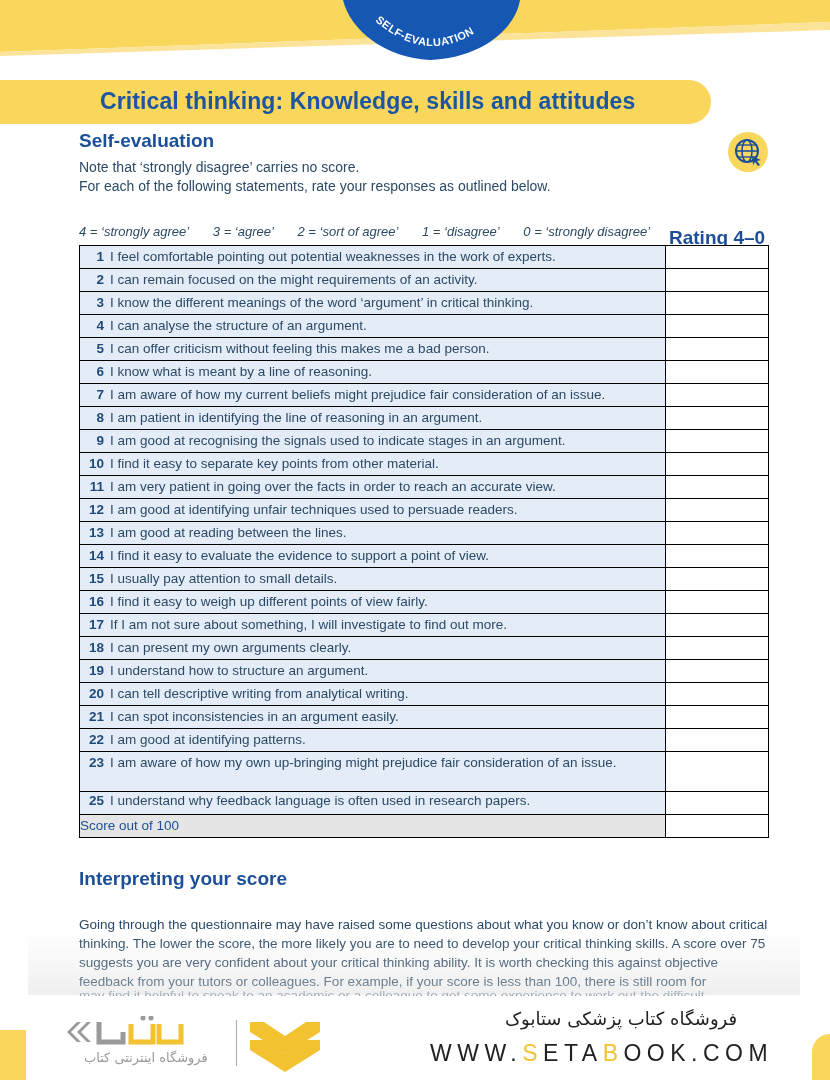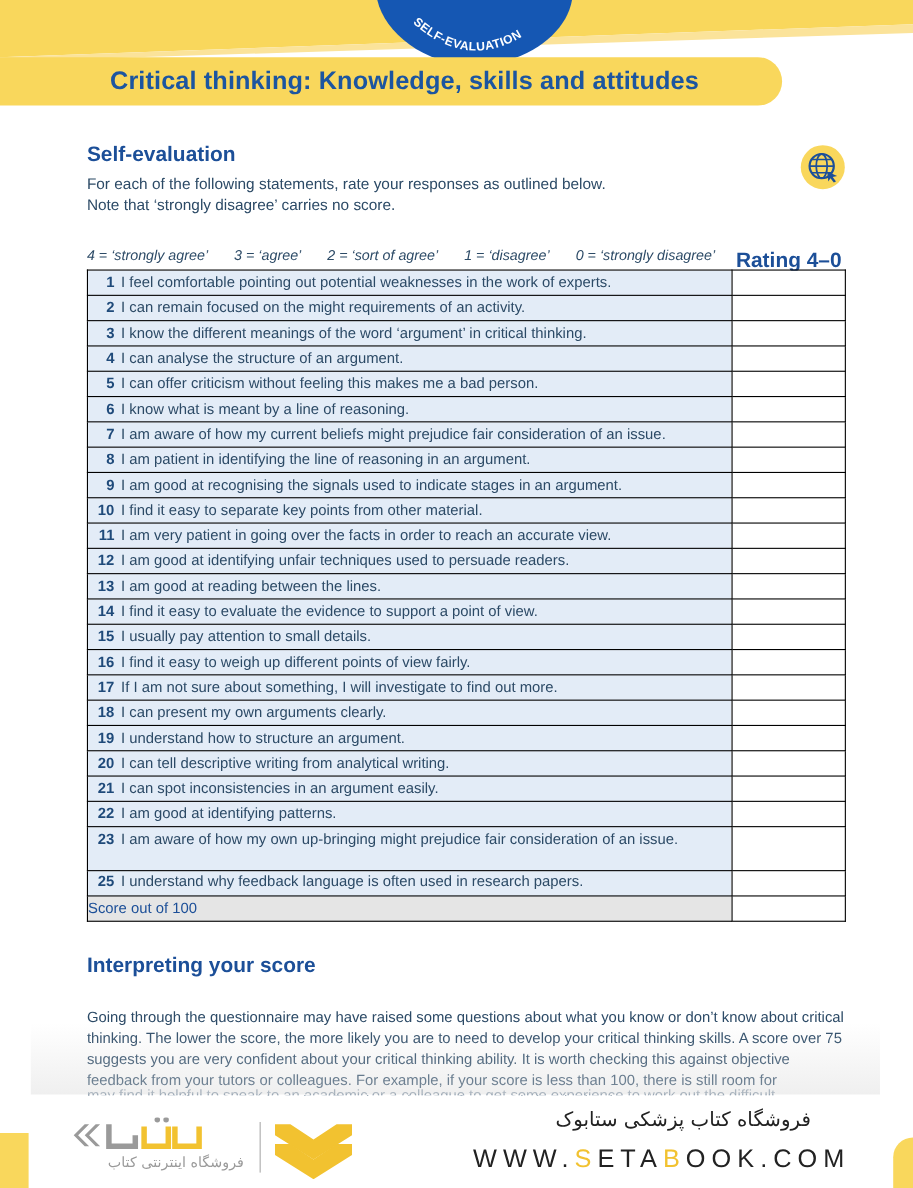--- a/index.html
+++ b/index.html
@@ -3,21 +3,21 @@
 <meta charset="utf-8">
 <style>
   * { box-sizing: border-box; margin: 0; padding: 0; }
   html, body { width: 830px; height: 1080px; overflow: hidden; background: #ffffff; }
   body { position: relative; font-family: "DejaVu Sans", sans-serif; color: #1f3d5c; }
 
   .top-band { position: absolute; left: 0; top: 0; width: 830px; height: 60px; overflow: hidden; }
   .top-band svg { display: block; }
 
   .title-bar {
-    position: absolute; left: 0; top: 52px; width: 711px; height: 44px;
+    position: absolute; left: 0; top: 80px; width: 711px; height: 44px;
     background: #f9d75c; border-radius: 0 22px 22px 0;
   }
   .title-bar .title {
     position: absolute; left: 100px; top: 8px; font-family: "Liberation Sans", sans-serif;
     font-weight: bold; font-size: 23px; color: #1c55a0; letter-spacing: 0.1px; white-space: nowrap;
   }
 
   .section-h {
     position: absolute; left: 79px; font-family: "Liberation Sans", sans-serif;
     font-weight: bold; font-size: 19px; color: #1c4f98;
@@ -47,21 +47,21 @@
   .interp { position: absolute; left: 79px; top: 915px; width: 690px; font-family: "Liberation Sans", sans-serif; font-size: 13.5px; line-height: 19px; color: #2c4a66; }
   .fade { position: absolute; left: 28px; top: 930px; width: 772px; height: 65px;
     background: linear-gradient(to bottom, rgba(255,255,255,0) 0%, rgba(220,220,220,0.45) 100%); }
   .cutline { position: absolute; left: 79px; top: 988px; width: 690px; height: 8px; overflow: hidden;
     font-family: "Liberation Sans", sans-serif; font-size: 13.5px; color: #8899aa; }
 
   .footer { position: absolute; left: 0; top: 996px; width: 830px; height: 84px; background: #ffffff; }
   .footer .yl { position: absolute; left: 0; top: 34px; width: 26px; height: 50px; background: #f9d75c; }
   .footer .yr { position: absolute; right: 0; top: 38px; width: 18px; height: 46px; background: #f9d75c; border-radius: 18px 0 0 0; }
   .logo-text { position: absolute; left: 63px; top: 20px; }
-  .logo-fa { position: absolute; left: 98px; top: 54px; font-size: 13px; color: #9a9a9a; font-family: "DejaVu Sans", sans-serif; }
+  .logo-fa { position: absolute; left: 84px; top: 54px; font-size: 13px; color: #9a9a9a; font-family: "DejaVu Sans", sans-serif; }
   .vline { position: absolute; left: 236px; top: 24px; width: 1px; height: 46px; background: #aaaaaa; }
   .shop-fa { position: absolute; left: 505px; top: 12px; font-size: 18px; color: #222; font-family: "DejaVu Sans", sans-serif; direction: rtl; }
   .shop-url { position: absolute; left: 430px; top: 44px; font-family: "Liberation Sans", sans-serif; font-size: 23px; letter-spacing: 5.5px; color: #222; white-space: nowrap; }
   .shop-url .y { color: #f2c230; }
 </style>
 </head>
 <body>
 
 <div class="top-band">
   <svg width="830" height="60" viewBox="0 0 830 60">
@@ -76,22 +76,22 @@
     </text>
   </svg>
 </div>
 
 <div class="title-bar">
   <div class="title">Critical thinking: Knowledge, skills and attitudes</div>
 </div>
 
 <div class="section-h" style="top:130px;">Self-evaluation</div>
 <div class="intro">
+  <div>Note that ‘strongly disagree’ carries no score.</div>
   <div>For each of the following statements, rate your responses as outlined below.</div>
-  <div>Note that ‘strongly disagree’ carries no score.</div>
 </div>
 <div class="scale">
   <span>4 = ‘strongly agree’</span>
   <span>3 = ‘agree’</span>
   <span>2 = ‘sort of agree’</span>
   <span>1 = ‘disagree’</span>
   <span>0 = ‘strongly disagree’</span>
 </div>
 
 <div class="globe">

